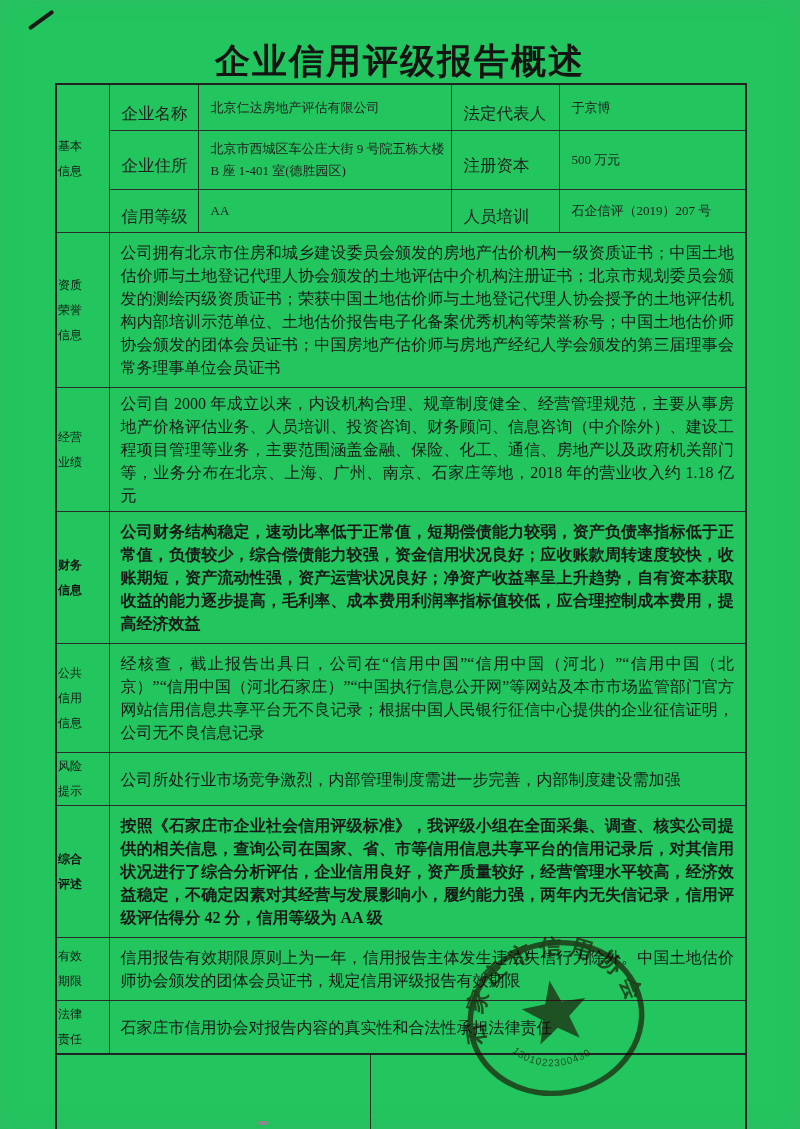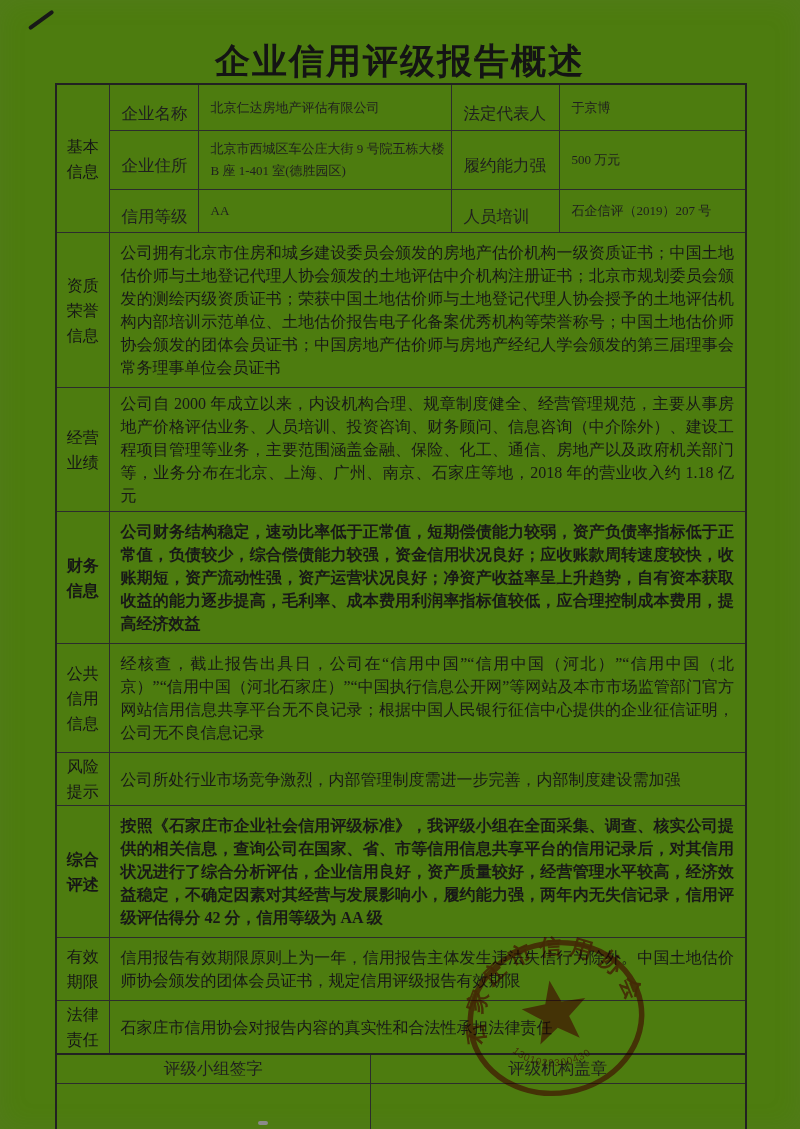--- a/index.html
+++ b/index.html
@@ -1,19 +1,19 @@
 <!DOCTYPE html>
 <html><head>
 <meta charset="utf-8">
 <style>
   html,body{margin:0;padding:0;}
   .page{
     position:relative;
     width:800px;height:1129px;
-    background:#4d7c0f;
+    background:#22c55e;
     overflow:hidden;
     font-family:"Liberation Serif","DejaVu Serif",serif;
     color:#1f1f1f;
     box-shadow:inset 0 0 28px rgba(120,120,120,.12);
   }
   .doc-title{
     position:absolute;top:38px;left:0;width:100%;
     text-align:center;
     font-family:"Liberation Sans","DejaVu Sans",sans-serif;
     font-weight:800;
@@ -24,22 +24,22 @@
   .tables{position:absolute;top:83px;left:55px;width:690px;}
   table{border-collapse:collapse;table-layout:fixed;width:690px;}
   td{
     border:1.6px solid #2c2c2c;
     vertical-align:middle;
     overflow:hidden;
   }
   table.main{border:2px solid #222;}
   table.footer{border:2px solid #222;margin-top:-2px;}
   .sec{
-    text-align:center;
-    font-size:16px;line-height:25px;
+    text-align:left;
+    font-size:12px;line-height:25px;
     white-space:pre-line;
     color:#161616;
   }
   .fld{padding:12px 4px 0 12px;font-size:16.5px;}
   .val{padding:2px 6px 2px 12px;font-size:13px;line-height:22px;}
   .txt{
     padding:4px 11px;
     font-size:16px;line-height:23px;
     text-align:justify;
     color:#181818;
@@ -93,21 +93,21 @@
         <td class="sec" rowspan="3">基本
 信息</td>
         <td class="fld">企业名称</td>
         <td class="val">北京仁达房地产评估有限公司</td>
         <td class="fld">法定代表人</td>
         <td class="val">于京博</td>
       </tr>
       <tr class="h46">
         <td class="fld">企业住所</td>
         <td class="val">北京市西城区车公庄大街 9 号院五栋大楼 B 座 1-401 室(德胜园区)</td>
-        <td class="fld">履约能力强</td>
+        <td class="fld">注册资本</td>
         <td class="val">500 万元</td>
       </tr>
       <tr class="h30">
         <td class="fld">信用等级</td>
         <td class="val">AA</td>
         <td class="fld">人员培训</td>
         <td class="val">石企信评（2019）207 号</td>
       </tr>
       <tr class="h146">
         <td class="sec">资质
@@ -153,24 +153,20 @@
       </tr>
     </tbody>
       </table>
 
     <table class="footer">
       <colgroup>
         <col style="width:314px">
           <col style="width:376px">
       </colgroup>
       <tbody>
-          <tr class="h26">
-        <td class="f-head">评级小组签字</td>
-        <td class="f-head">评级机构盖章</td>
-      </tr>
       <tr class="h148">
         <td class="f-cell">
           
           
           
         </td>
         <td class="f-cell">
           
           
         </td>

